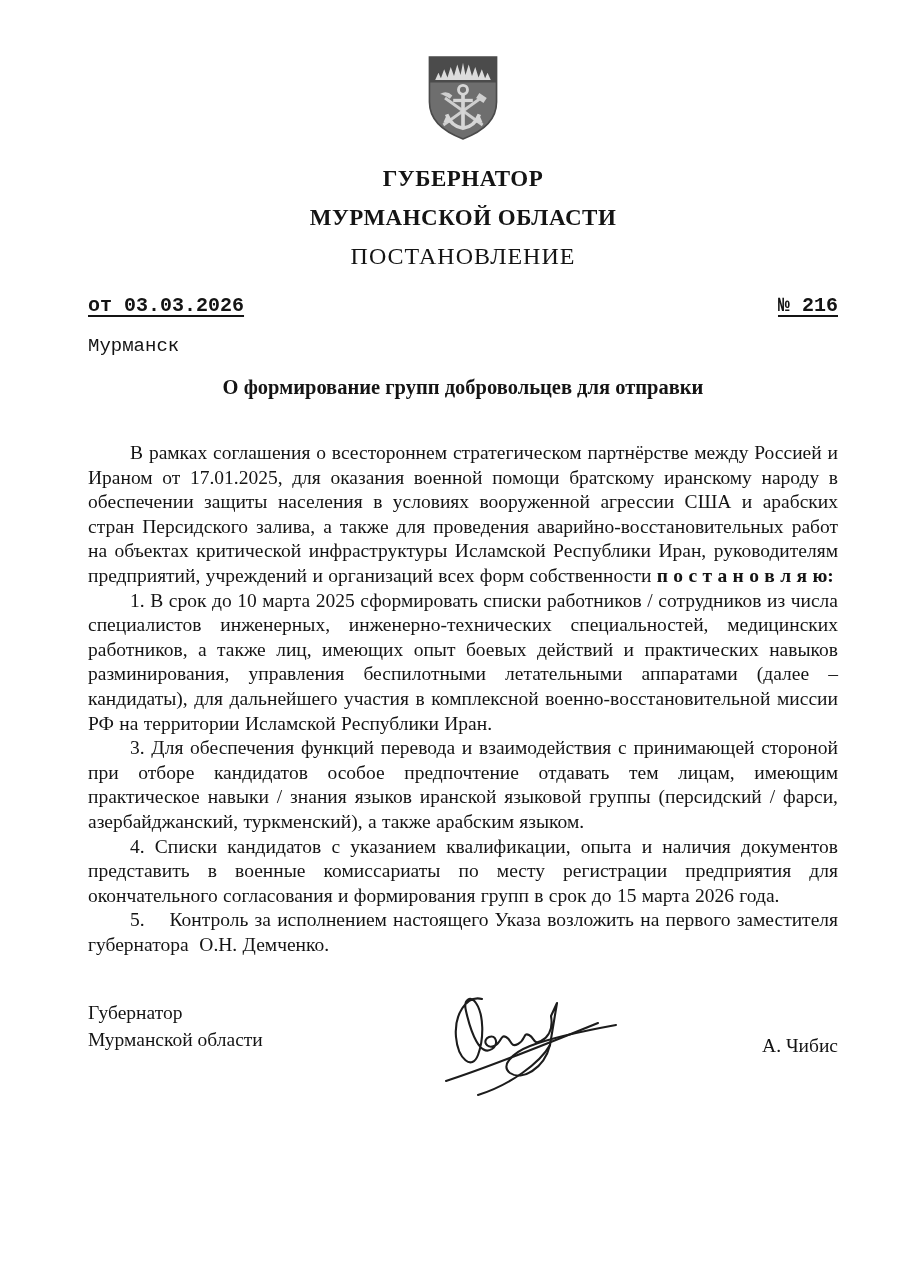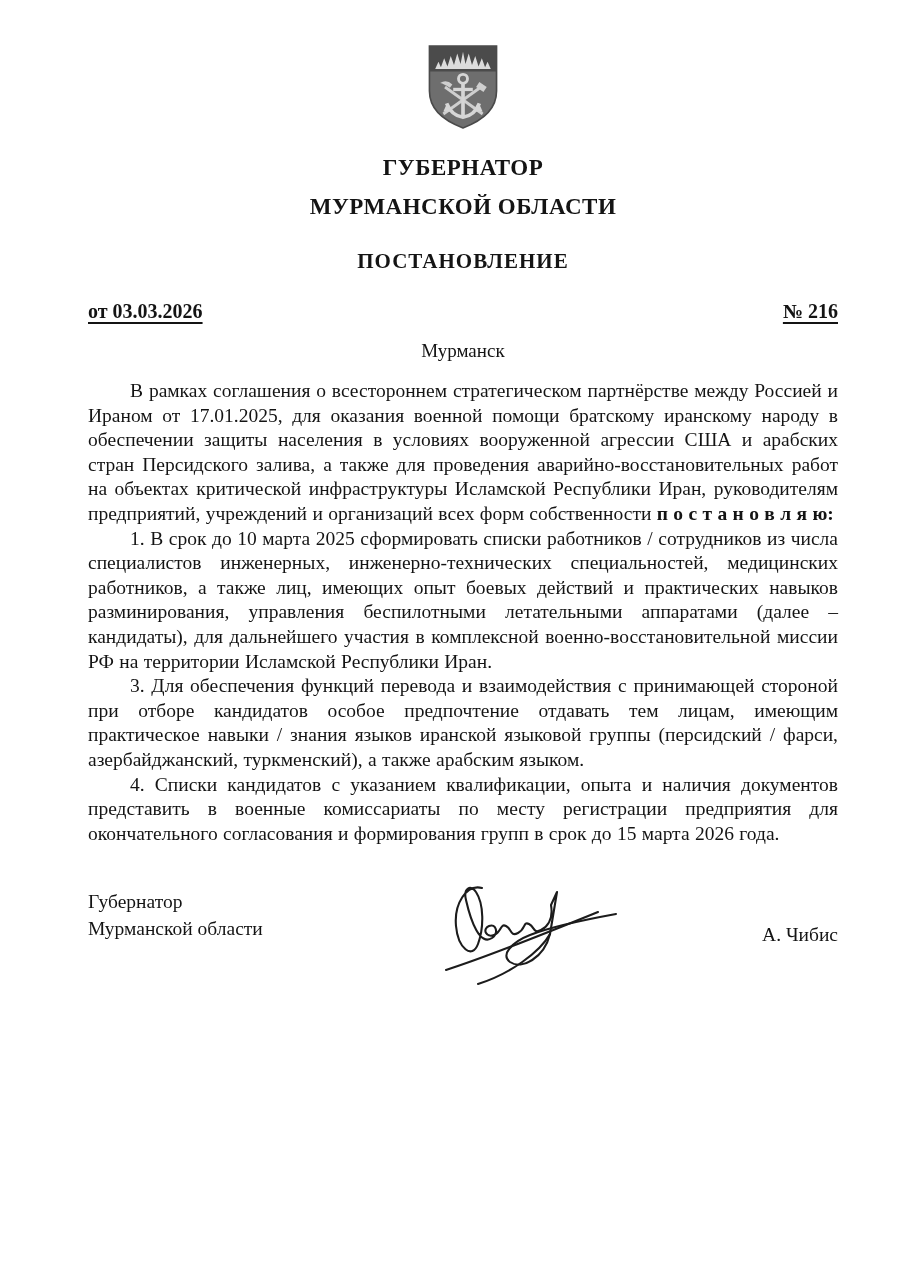--- a/index.html
+++ b/index.html
@@ -4,48 +4,48 @@
 <style>
   html,body { margin:0; padding:0; background:#ffffff; }
   .page {
     position:relative;
     width:904px; height:1280px;
     background:#ffffff;
     color:#141414;
     font-family:"Liberation Serif","DejaVu Serif",serif;
     overflow:hidden;
     box-sizing:border-box;
-    padding:4px 66px 0 88px;
+    padding:15px 66px 0 88px;
   }
   .emblem { width:82px; height:90px; margin:38px auto 0; }
   .org-line {
     text-align:center; font-weight:bold; font-size:23px; line-height:23px;
     letter-spacing:0.5px;
   }
   .org-line.first { margin-top:24px; }
   .org-line.second { margin-top:16px; }
   .doc-type {
-    text-align:center; font-weight:bold; font-size:21px; line-height:32px;
-    margin-top:27px; letter-spacing:1px;
+    text-align:center; font-weight:normal; font-size:24px; line-height:32px;
+    margin-top:11px; letter-spacing:1px;
   }
   .meta-row {
     display:flex; justify-content:space-between; align-items:baseline;
-    margin-top:22px; font-weight:bold; font-size:20px; line-height:24px;
+    margin-top:22px; font-weight:bold; font-size:20px; line-height:24px;font-family:Liberation Mono, monospace;
   }
   .underlined {
     text-decoration:underline;
     text-decoration-thickness:2px;
     text-underline-offset:4px;
   }
-  .city { text-align:center; font-size:19px; line-height:22px; margin-top:17px; }
+  .city { text-align:left; font-size:19px; line-height:22px; margin-top:17px;font-family:Liberation Mono, monospace; }
   .subject {
     text-align:center; font-weight:bold; font-size:20.5px; line-height:26px;
     margin-top:17px;
   }
-  .body-block { margin-top:16px; }
+  .body-block { margin-top:41px; }
   .para {
     margin:0; text-align:justify; text-indent:42px;
     font-size:19.5px; line-height:24.6px;
     word-spacing:0.5px;
   }
   .resolve-word { font-weight:bold; }
   .signature-row {
     position:relative; margin-top:42px; height:110px;
     font-size:19.5px; line-height:27px;
   }
@@ -82,27 +82,29 @@
   <div class="doc-type">ПОСТАНОВЛЕНИЕ</div>
 
   <div class="meta-row">
     <span class="underlined">от 03.03.2026</span>
     <span class="underlined">№ 216</span>
   </div>
 
   <div class="city">Мурманск</div>
 
   <div class="subject">
+    <div>О формирование групп добровольцев для отправки</div>
   </div>
 
   <div class="body-block">
     <p class="para"><span>В рамках соглашения о всестороннем стратегическом партнёрстве между Россией и Ираном от 17.01.2025, для оказания военной помощи братскому иранскому народу в обеспечении защиты населения в условиях вооруженной агрессии США и арабских стран Персидского залива, а также для проведения аварийно-восстановительных работ на объектах критической инфраструктуры Исламской Республики Иран, руководителям предприятий, учреждений и организаций всех форм собственности </span><span class="resolve-word">п о с т а н о в л я ю:</span></p>
     <p class="para">1. В срок до 10 марта 2025 сформировать списки работников / сотрудников из числа специалистов инженерных, инженерно-технических специальностей, медицинских работников, а также лиц, имеющих опыт боевых действий и практических навыков разминирования, управления беспилотными летательными аппаратами (далее – кандидаты), для дальнейшего участия в комплексной военно-восстановительной миссии РФ на территории Исламской Республики Иран.</p>
     <p class="para">3. Для обеспечения функций перевода и взаимодействия с принимающей стороной при отборе кандидатов особое предпочтение отдавать тем лицам, имеющим практическое навыки / знания языков иранской языковой группы (персидский / фарси, азербайджанский, туркменский), а также арабским языком.</p>
     <p class="para">4. Списки кандидатов с указанием квалификации, опыта и наличия документов представить в военные комиссариаты по месту регистрации предприятия для окончательного согласования и формирования групп в срок до 15 марта 2026 года.</p>
+    <p class="para">5.&nbsp;&nbsp;&nbsp;&nbsp;Контроль за исполнением настоящего Указа возложить на первого заместителя губернатора&nbsp; О.Н. Демченко.</p>
   </div>
 
   <div class="signature-row">
     <div class="sign-role">
       <div>Губернатор</div>
       <div>Мурманской области</div>
     </div>
     <svg class="sign-svg" width="230" height="118" viewBox="0 0 230 118" xmlns="http://www.w3.org/2000/svg">
       <path d="M62,16 C46,12 34,32 36,54 C38,76 52,88 58,72 C64,56 64,32 56,20 C51,12 43,16 46,28 C51,50 60,74 72,66 C79,61 76,51 69,54 C62,57 66,66 74,63 C82,60 80,51 86,54 C92,57 90,65 98,61 C106,57 103,49 109,52 C115,55 113,62 121,58 C129,54 133,45 131,33 L137,20 L130,62"></path>
       <path d="M130,62 C124,86 102,98 90,90 C80,83 92,70 110,63 C128,56 152,50 196,42"></path>

